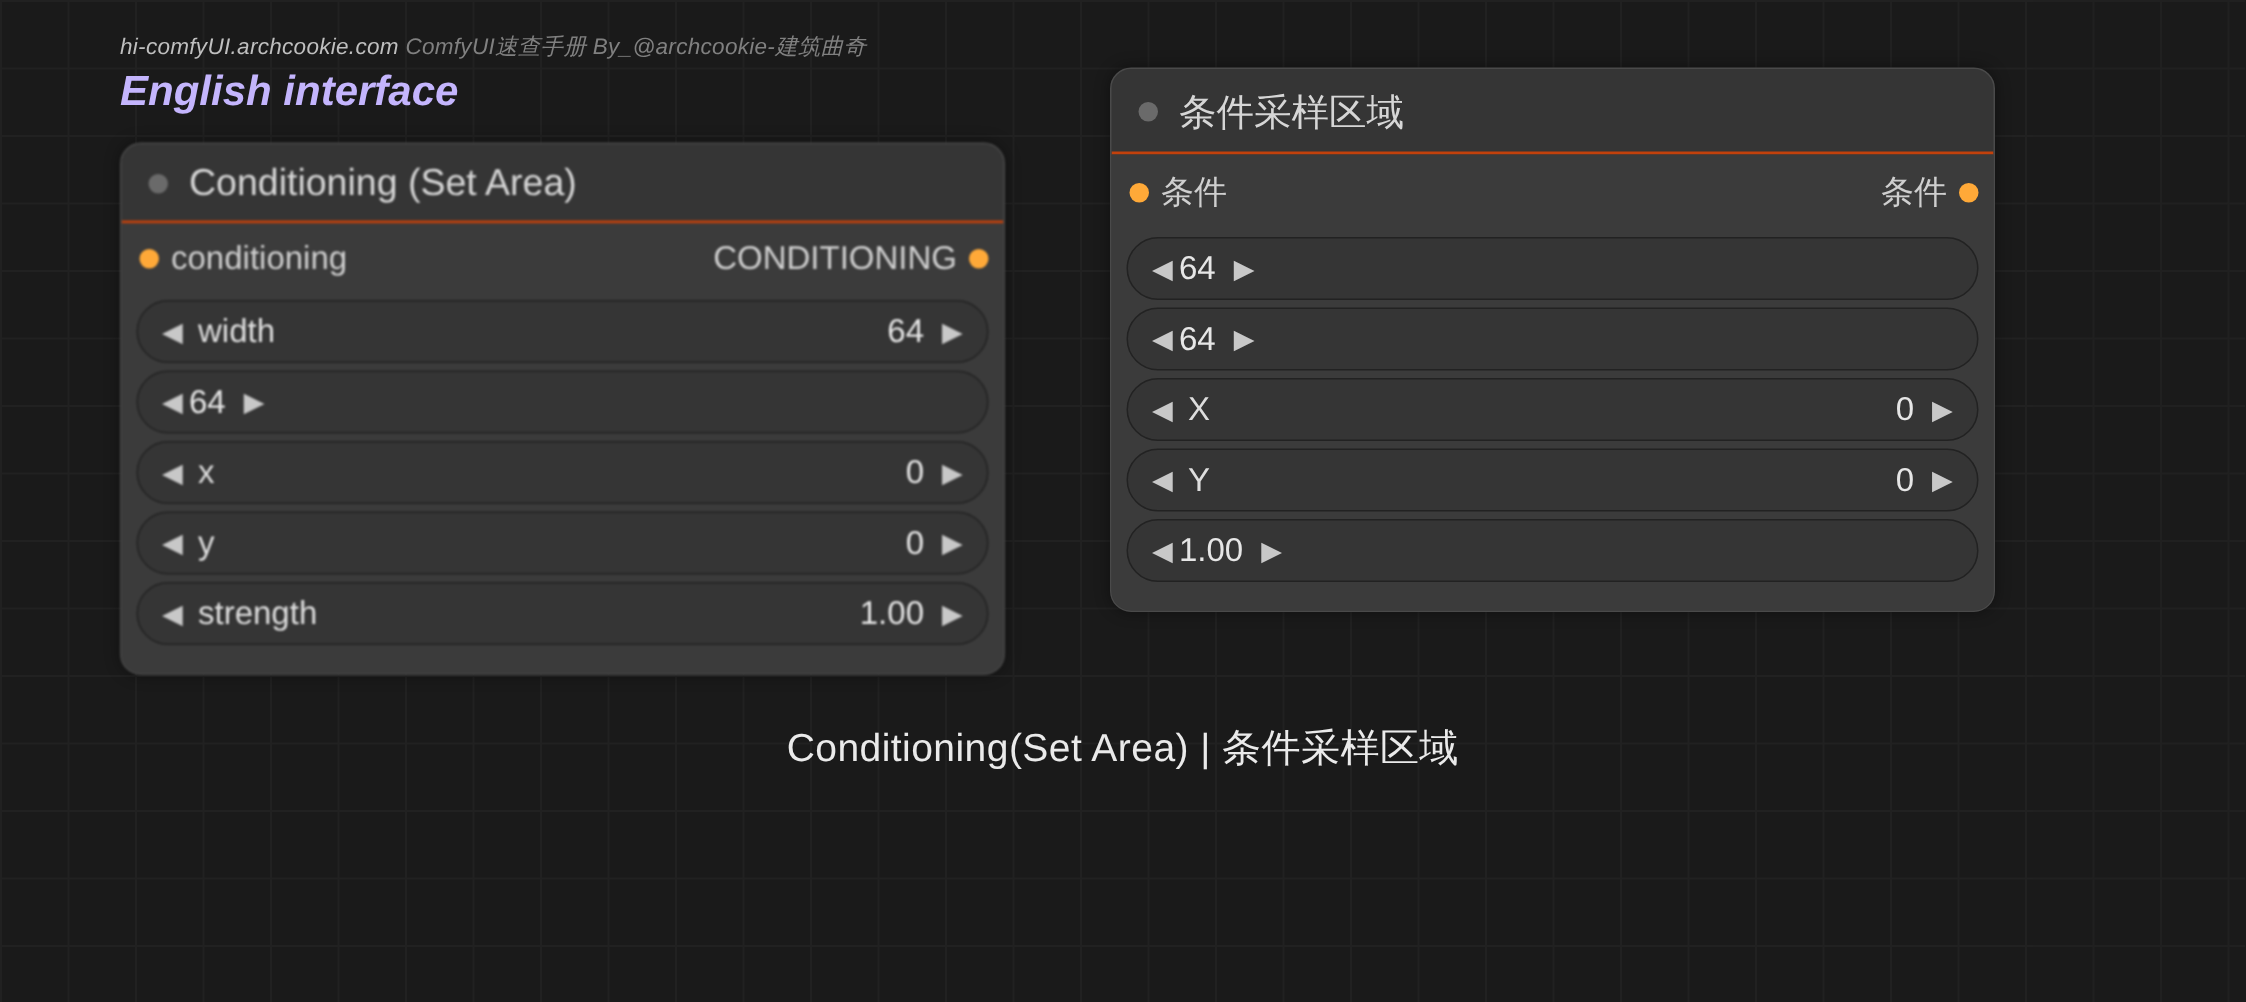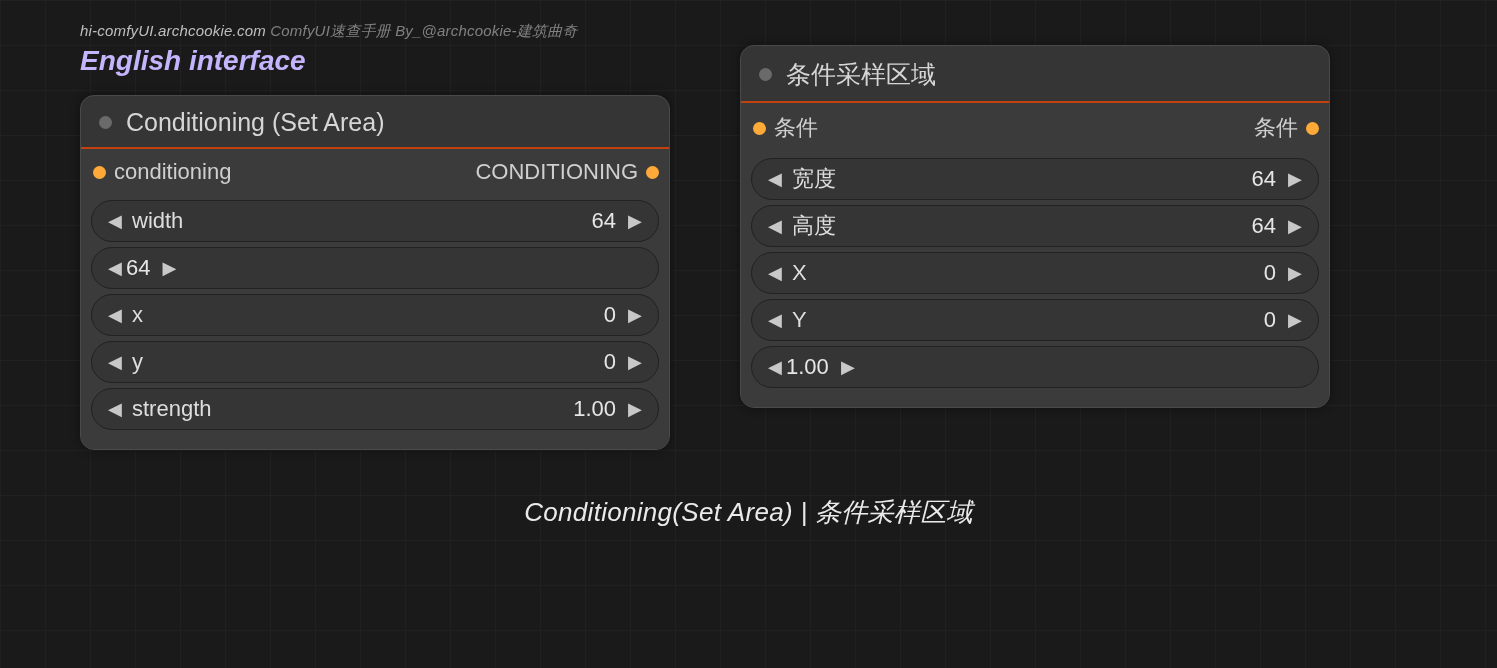--- a/index.html
+++ b/index.html
@@ -117,24 +117,23 @@
     margin-left: 6px;
     flex: 1;
   }
   .param-row .pvalue {
     font-size: 22px;
     margin-right: 8px;
     color: #e6e6e6;
   }
   .footer-caption {
     text-align: center;
-    font-style: italic;
     font-size: 26px;
     color: #eaeaea;
-    margin-top: 45px;
+    margin-top: 31px;
     letter-spacing: 0.3px;
   }
 </style>
 </head>
 <body>
 
 <div class="grid-bg"></div>
 
 <div class="content">
 
@@ -211,27 +210,25 @@
               <span class="io-label">条件</span>
             </div>
             <div class="io-right">
               <span class="io-output-label">条件</span>
               <span class="dot orange"></span>
             </div>
           </div>
 
           <div class="param-row">
             <span class="arrow">◀</span>
-            <span class="plabel">宽度</span>
-            <span class="pvalue">64</span>
-            <span class="arrow">▶</span>
-          </div>
-          <div class="param-row">
-            <span class="arrow">◀</span>
-            <span class="plabel">高度</span>
+            <span class="pvalue">64</span>
+            <span class="arrow">▶</span>
+          </div>
+          <div class="param-row">
+            <span class="arrow">◀</span>
             <span class="pvalue">64</span>
             <span class="arrow">▶</span>
           </div>
           <div class="param-row">
             <span class="arrow">◀</span>
             <span class="plabel">X</span>
             <span class="pvalue">0</span>
             <span class="arrow">▶</span>
           </div>
           <div class="param-row">

